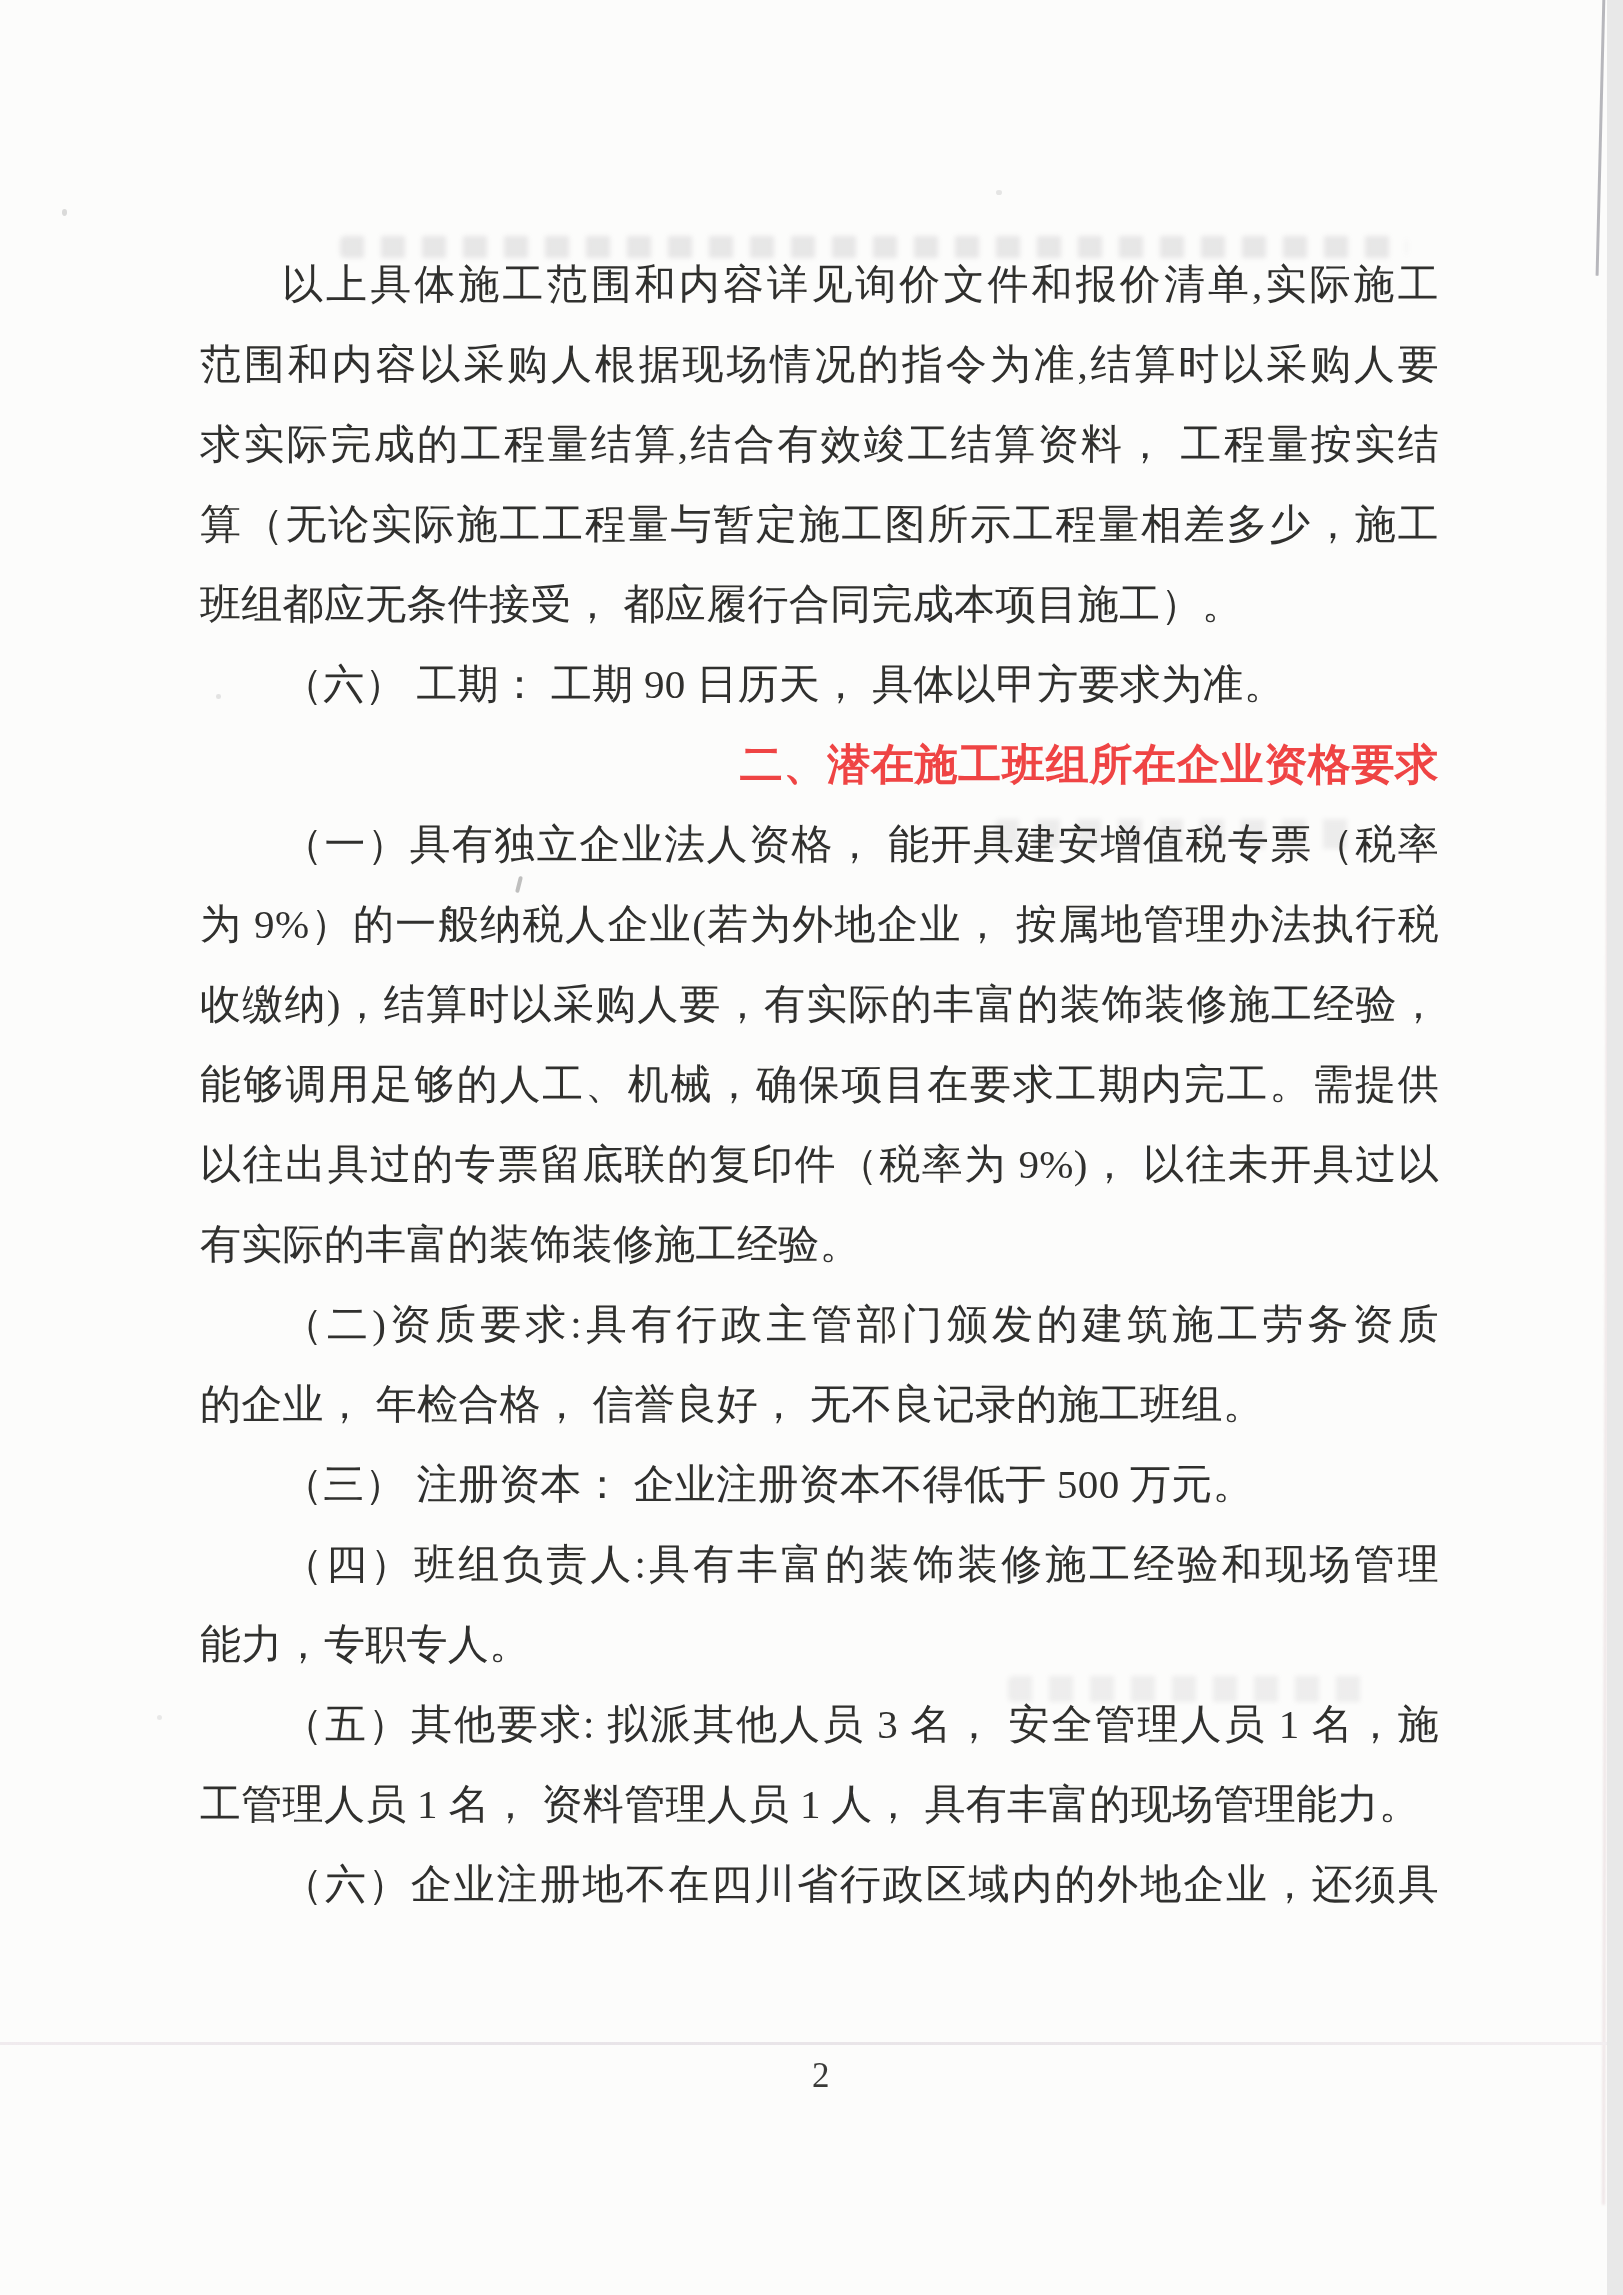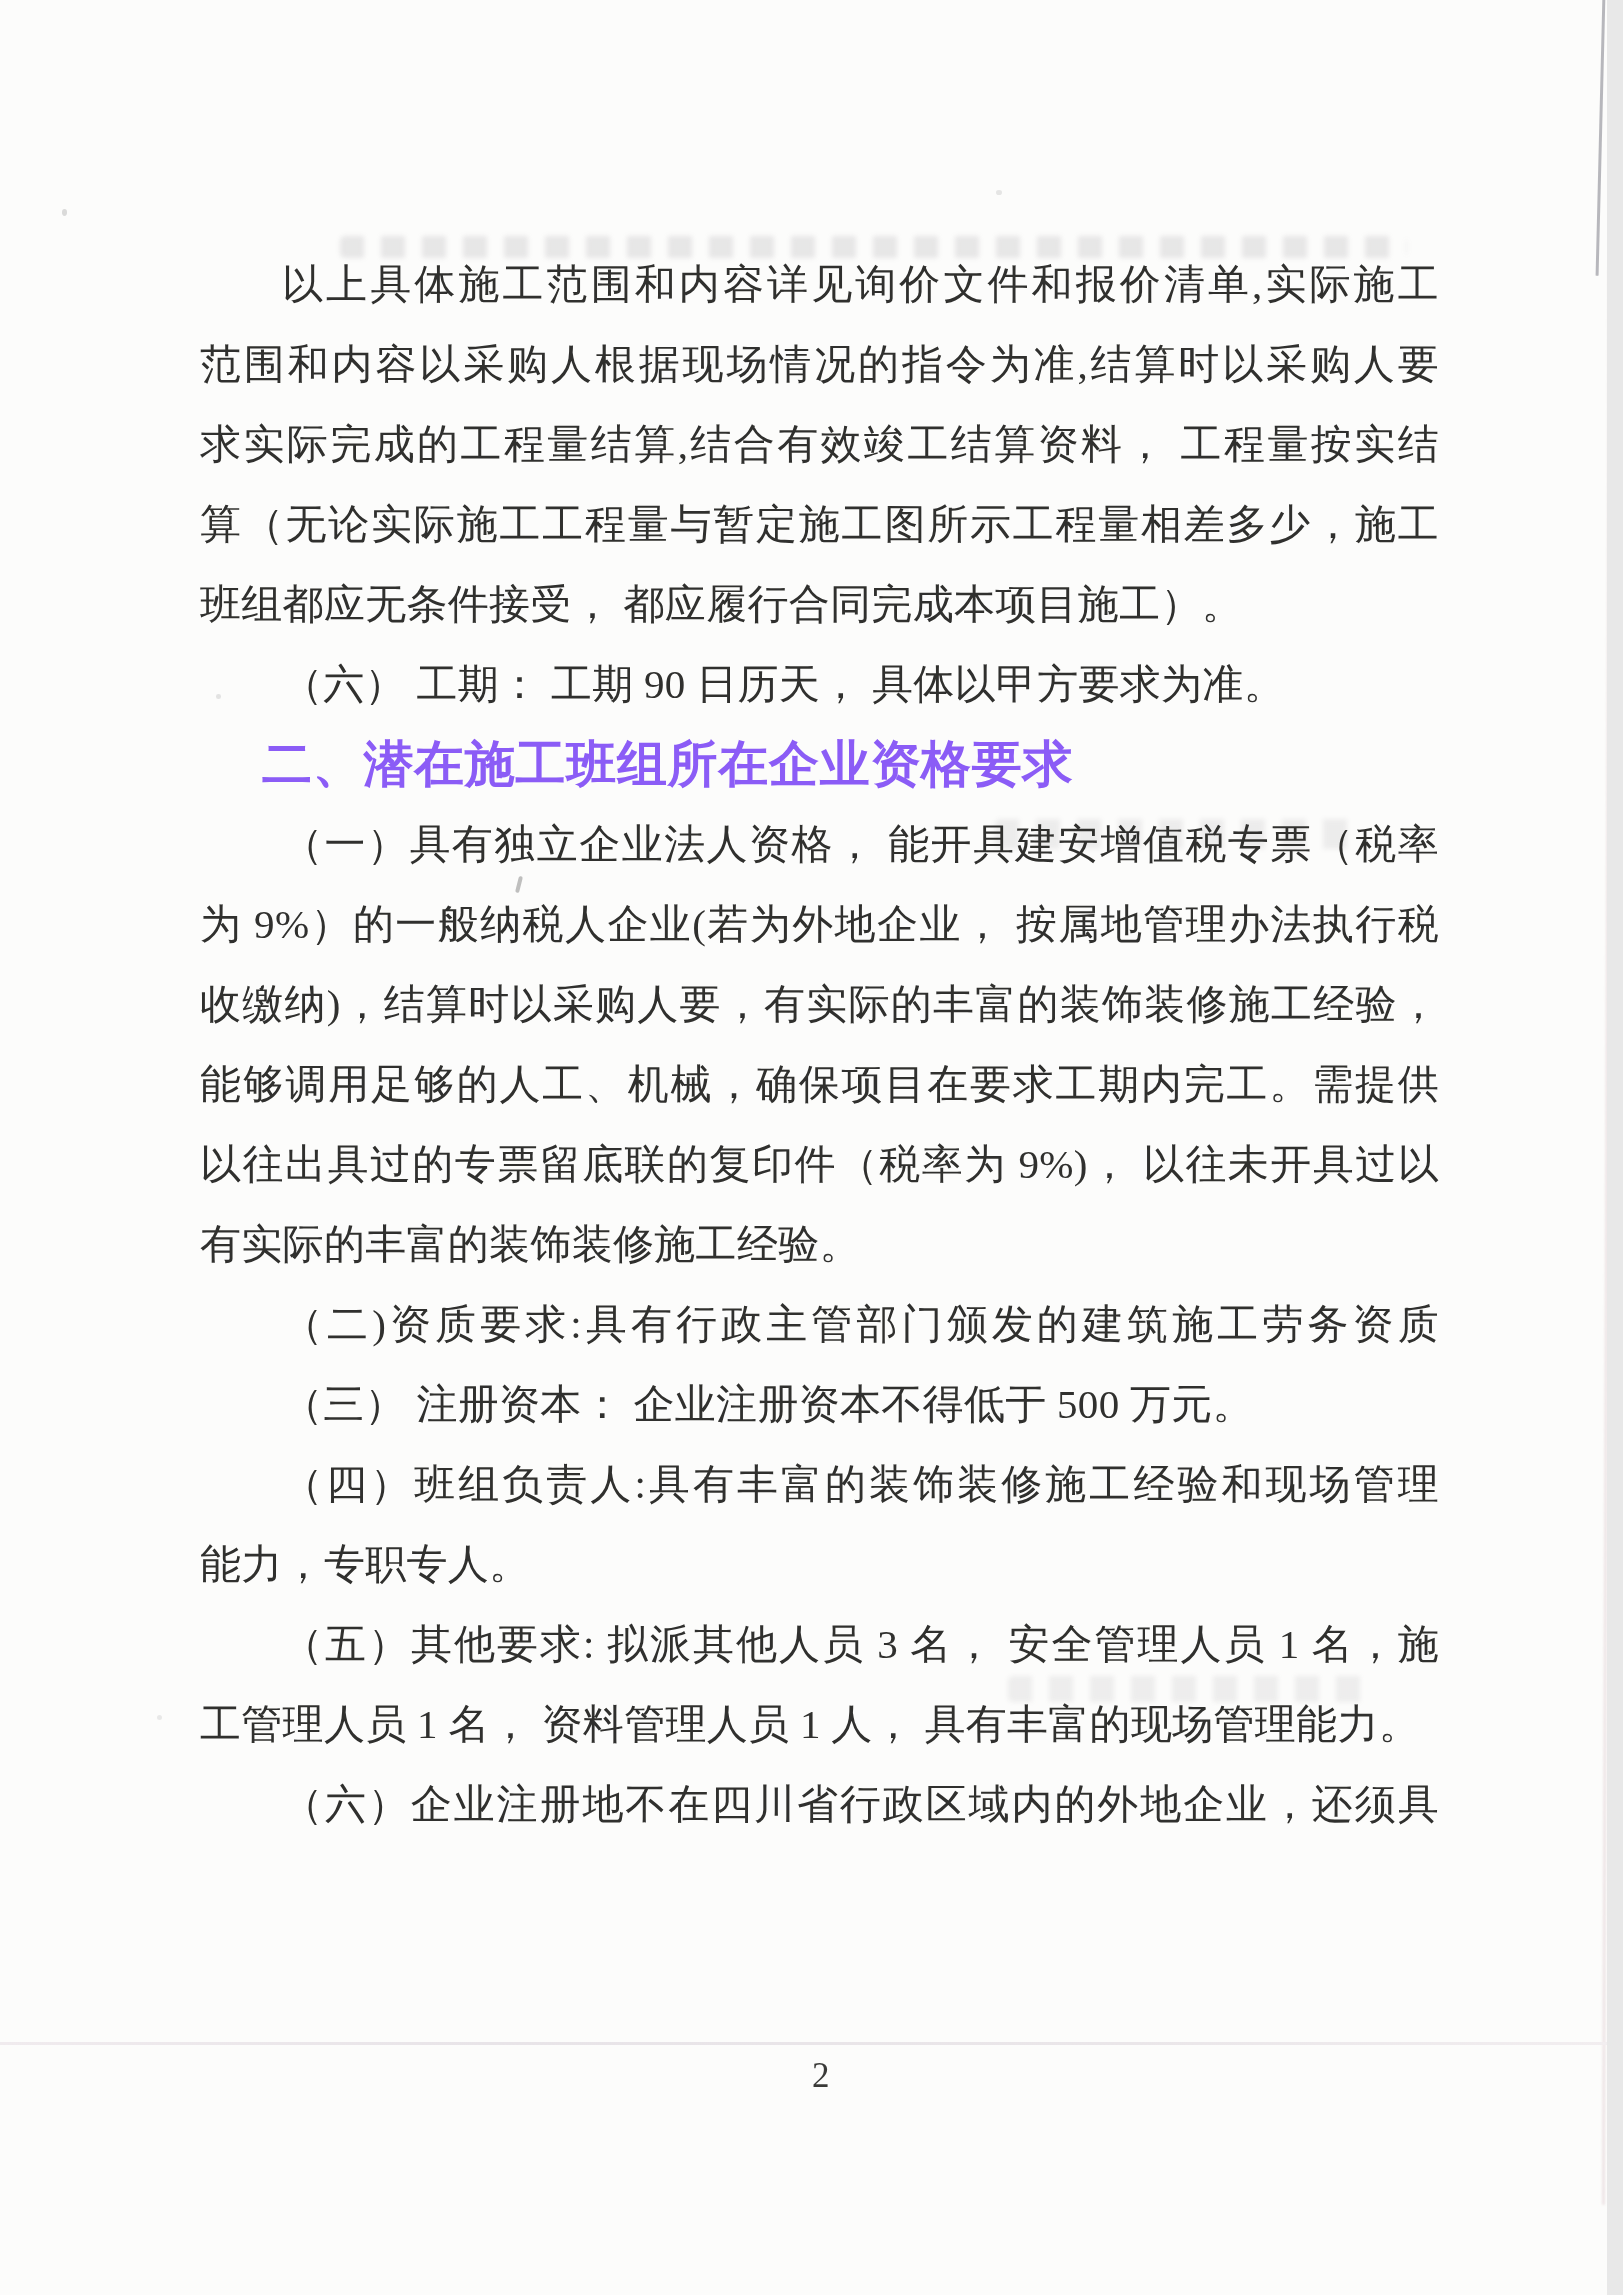--- a/index.html
+++ b/index.html
@@ -25,24 +25,25 @@
   }
   .line.justified{
     white-space:normal;
     text-align:justify;
     text-align-last:justify;
   }
   .line.para-start{ text-indent:82px; }
   .line.heading{
     font-family:"Liberation Sans","DejaVu Sans",sans-serif;
     font-weight:700;
-    font-size:50px;
-    color:#8b5cf6;
+    font-size:43px;
+    color:#ef4444;
     text-indent:62px;
     letter-spacing:0.7px;
+    text-align:right;
   }
   
   .footer-separator{
     position:absolute;left:0;top:2042px;width:1623px;height:2.6px;
     background:linear-gradient(to right,#f0ebee 0%,#e8e4e8 30%,#eae6e9 70%,#f2eef0 100%);
   }
   .page-number{
     position:absolute;left:0;top:2053px;width:1623px;
     text-align:center;
     font-size:35px;line-height:46px;
@@ -104,20 +105,21 @@
       <div class="line">班组都应无条件接受， 都应履行合同完成本项目施工）。</div>
       <div class="line para-start">（六） 工期： 工期 90 日历天， 具体以甲方要求为准。</div>
       <div class="line heading">二、潜在施工班组所在企业资格要求</div>
       <div class="line para-start justified">（一）具有独立企业法人资格， 能开具建安增值税专票（税率</div>
       <div class="line justified">为 9%）的一般纳税人企业(若为外地企业， 按属地管理办法执行税</div>
       <div class="line justified">收缴纳)，结算时以采购人要，有实际的丰富的装饰装修施工经验，</div>
       <div class="line justified">能够调用足够的人工、机械，确保项目在要求工期内完工。需提供</div>
       <div class="line justified">以往出具过的专票留底联的复印件（税率为 9%)， 以往未开具过以</div>
       <div class="line">有实际的丰富的装饰装修施工经验。</div>
       <div class="line para-start justified">（二)资质要求:具有行政主管部门颁发的建筑施工劳务资质</div>
+      <div class="line">的企业， 年检合格， 信誉良好， 无不良记录的施工班组。</div>
       <div class="line para-start">（三） 注册资本： 企业注册资本不得低于 500 万元。</div>
       <div class="line para-start justified">（四）班组负责人:具有丰富的装饰装修施工经验和现场管理</div>
       <div class="line">能力，专职专人。</div>
       <div class="line para-start justified">（五）其他要求: 拟派其他人员 3 名， 安全管理人员 1 名，施</div>
       <div class="line">工管理人员 1 名， 资料管理人员 1 人， 具有丰富的现场管理能力。</div>
       <div class="line para-start justified">（六）企业注册地不在四川省行政区域内的外地企业，还须具</div>
     </div>
 
   <div class="footer-separator"></div>
   <div class="page-number">2</div>

